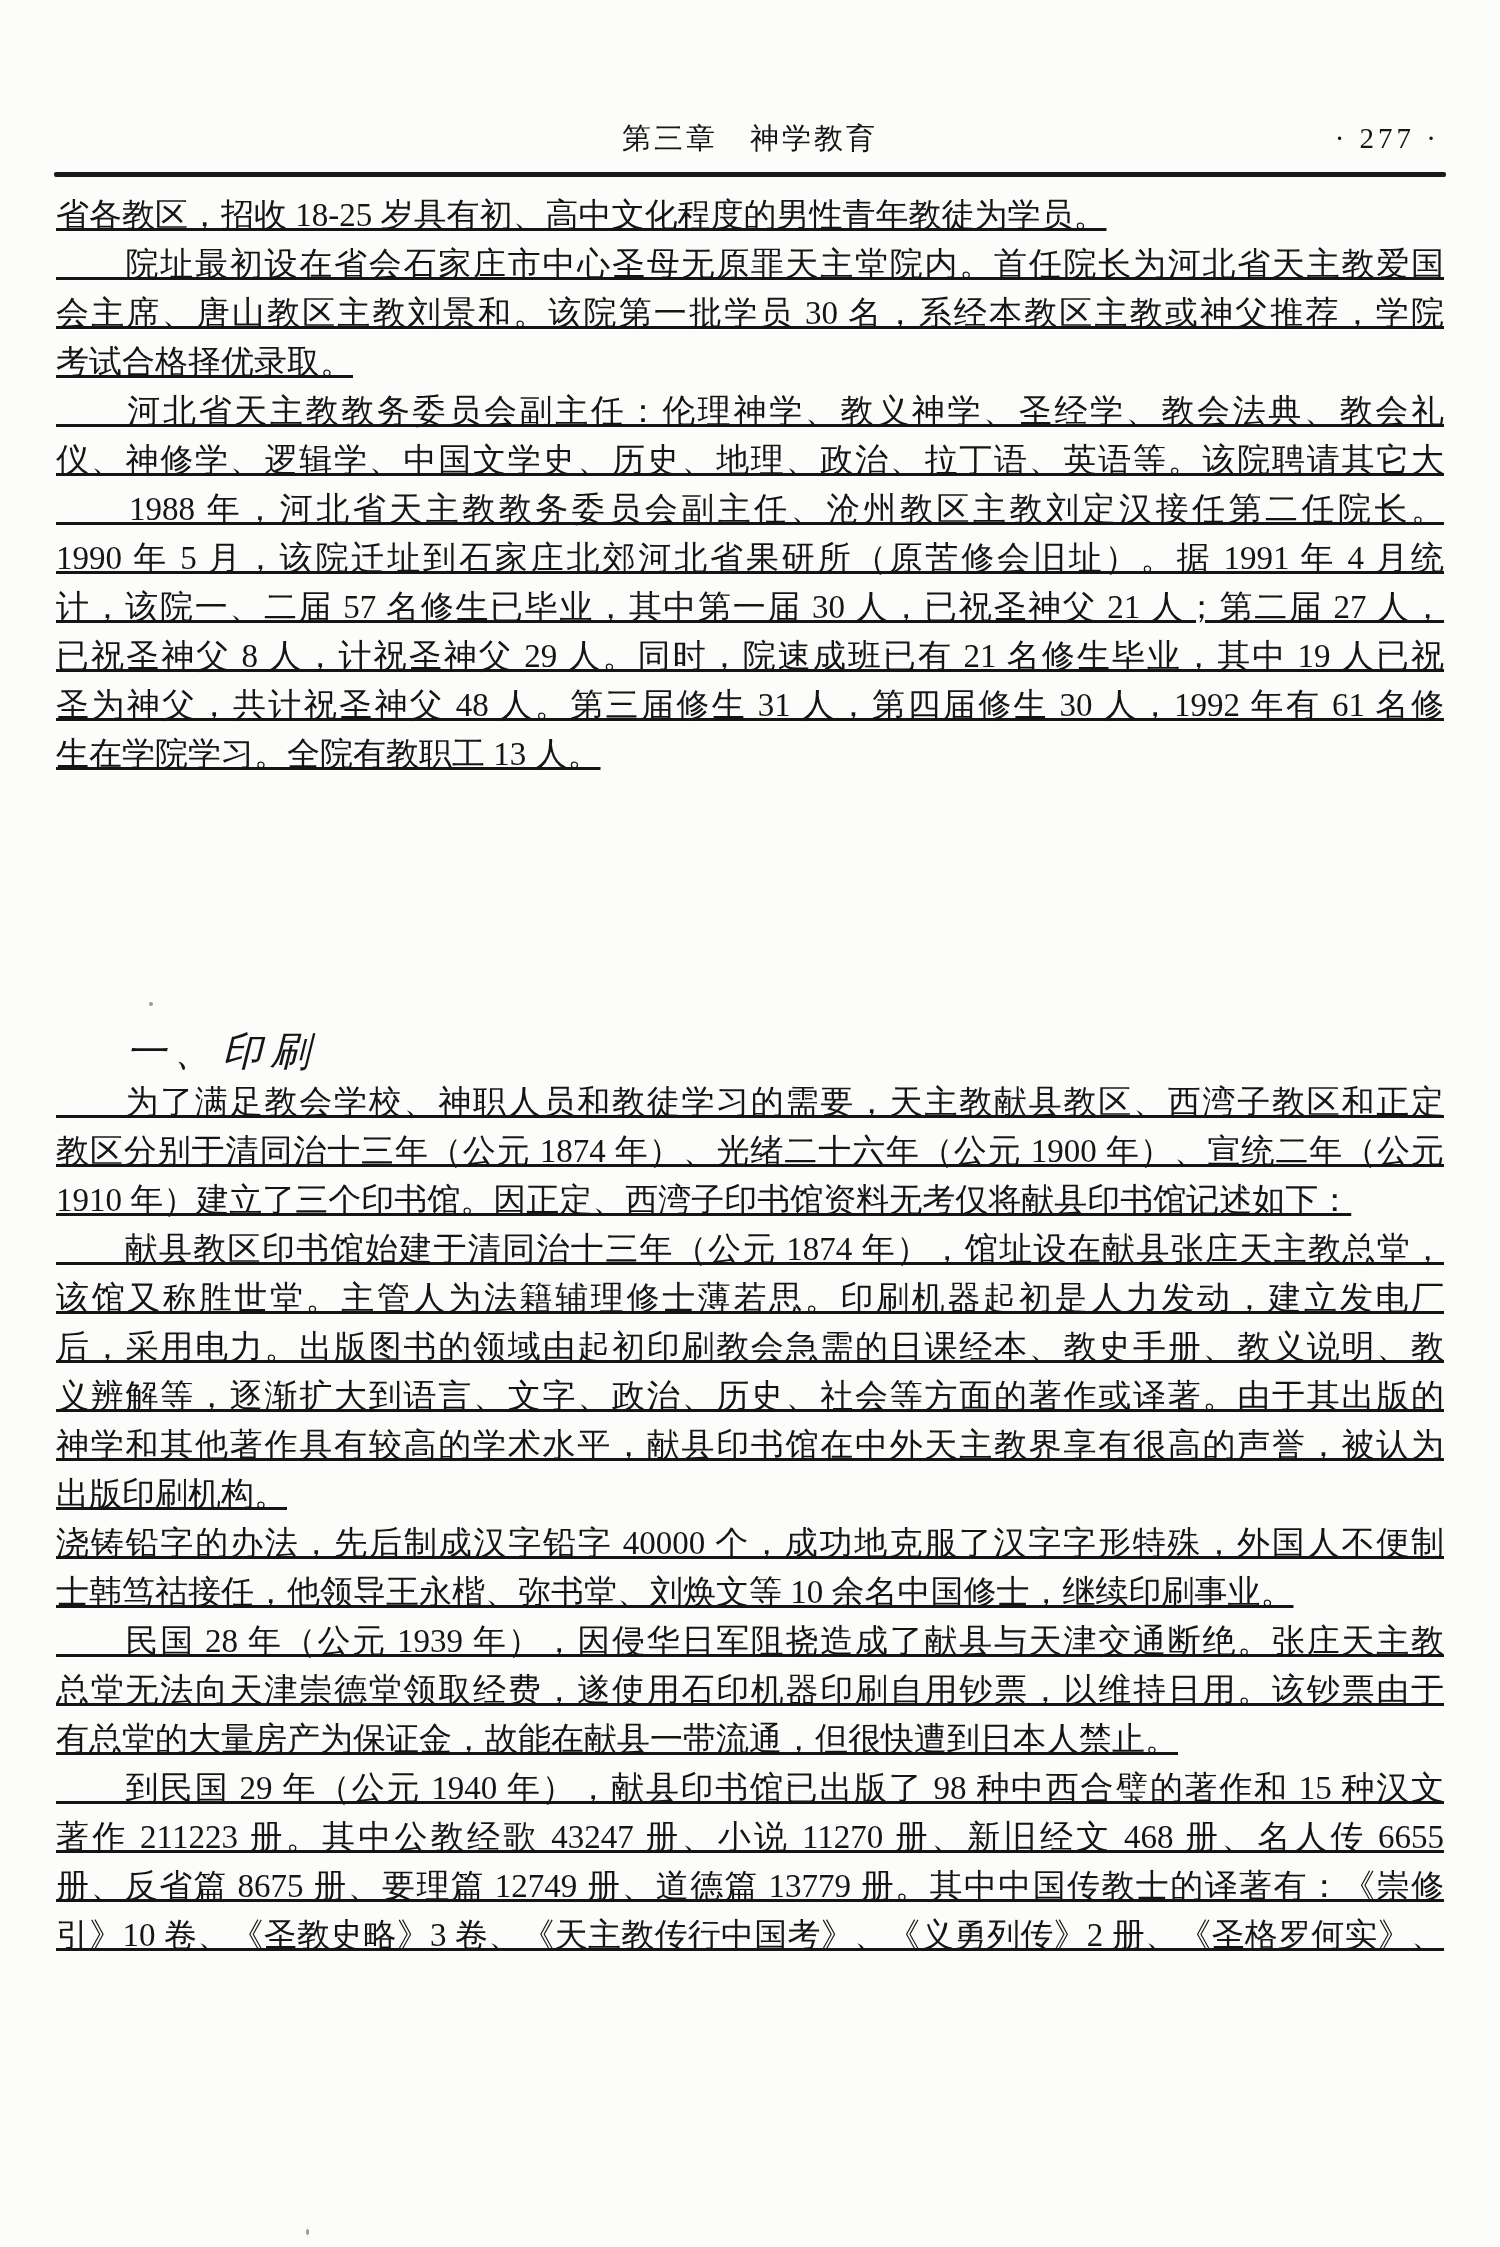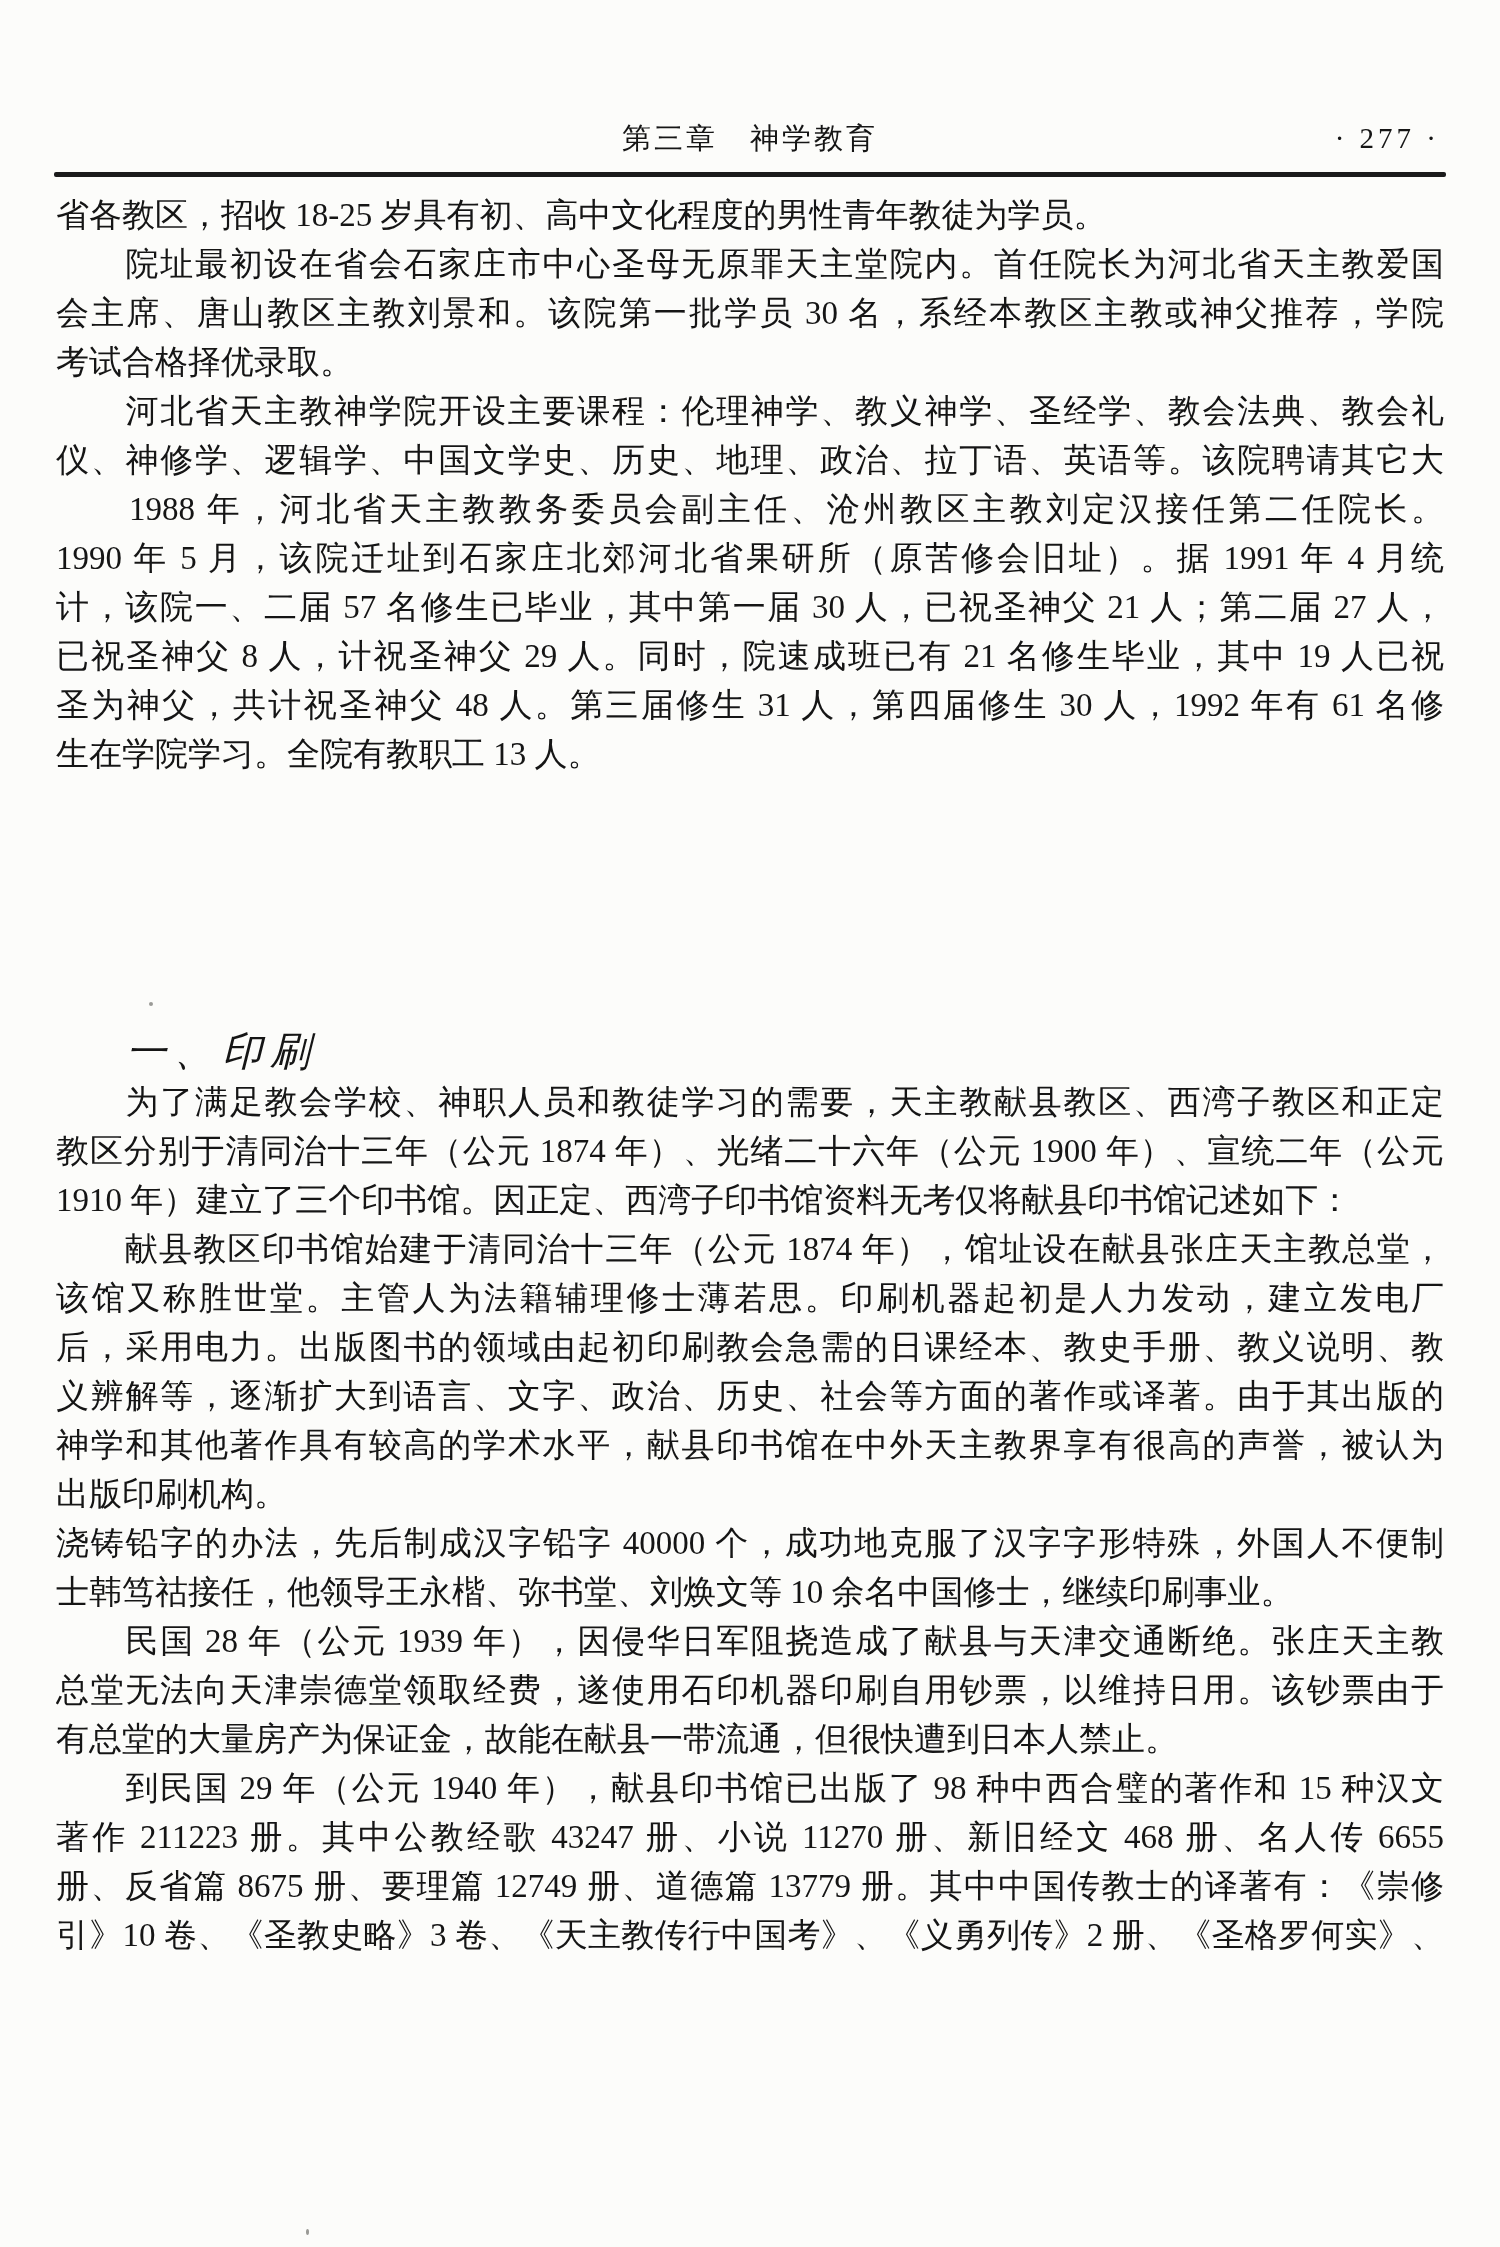--- a/index.html
+++ b/index.html
@@ -51,20 +51,21 @@
   }
   
   .text-block { }
   .line {
     height: 49px;
     line-height: 49px;
     font-size: 33px;
     white-space: nowrap;
     overflow: hidden;
     text-justify: inter-character;
+    text-decoration: underline;
   }
   .line.fill {
     text-align: justify;
     text-align-last: justify;
   }
   .line.para-end {
     text-align: left;
     text-align-last: left;
   }
   .seminary-block  { top: 191px; }
@@ -104,21 +105,21 @@
     <div class="page-number">· 277 ·</div>
   </div>
 
   <div class="head-rule"></div>
 
   <div class="column text-block seminary-block">
       <div class="line para-end">省各教区，招收 18-25 岁具有初、高中文化程度的男性青年教徒为学员。</div>
       <div class="line fill">　　院址最初设在省会石家庄市中心圣母无原罪天主堂院内。首任院长为河北省天主教爱国</div>
       <div class="line fill">会主席、唐山教区主教刘景和。该院第一批学员 30 名，系经本教区主教或神父推荐，学院</div>
       <div class="line para-end">考试合格择优录取。</div>
-      <div class="line fill">　　河北省天主教神学院开设主要课程：伦理神学、教义神学、圣经学、教会法典、教会礼</div>
+      <div class="line fill">　　河北省天主教教务委员会副主任：伦理神学、教义神学、圣经学、教会法典、教会礼</div>
       <div class="line fill">仪、神修学、逻辑学、中国文学史、历史、地理、政治、拉丁语、英语等。该院聘请其它大</div>
       <div class="line fill">　　1988 年，河北省天主教教务委员会副主任、沧州教区主教刘定汉接任第二任院长。</div>
       <div class="line fill">1990 年 5 月，该院迁址到石家庄北郊河北省果研所（原苦修会旧址）。据 1991 年 4 月统</div>
       <div class="line fill">计，该院一、二届 57 名修生已毕业，其中第一届 30 人，已祝圣神父 21 人；第二届 27 人，</div>
       <div class="line fill">已祝圣神父 8 人，计祝圣神父 29 人。同时，院速成班已有 21 名修生毕业，其中 19 人已祝</div>
       <div class="line fill">圣为神父，共计祝圣神父 48 人。第三届修生 31 人，第四届修生 30 人，1992 年有 61 名修</div>
       <div class="line para-end">生在学院学习。全院有教职工 13 人。</div>
     </div>
 
 

